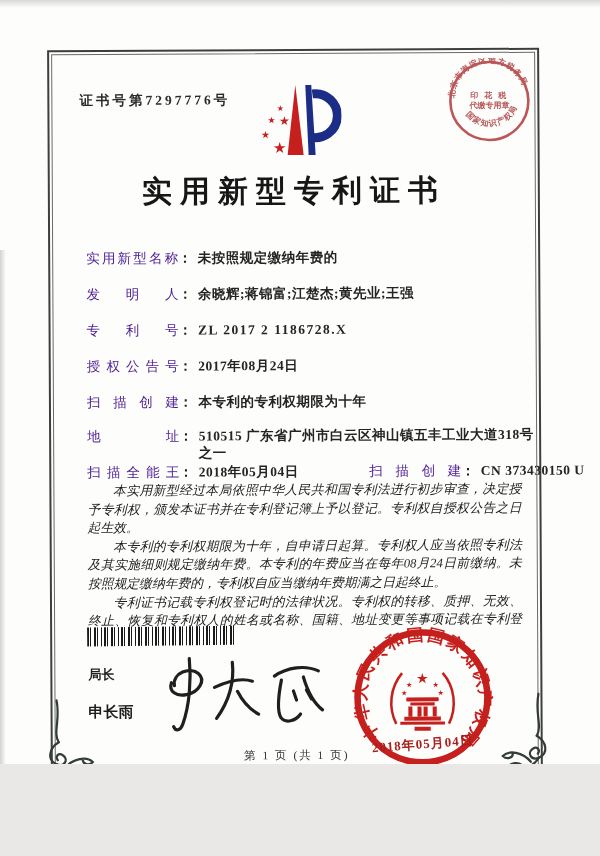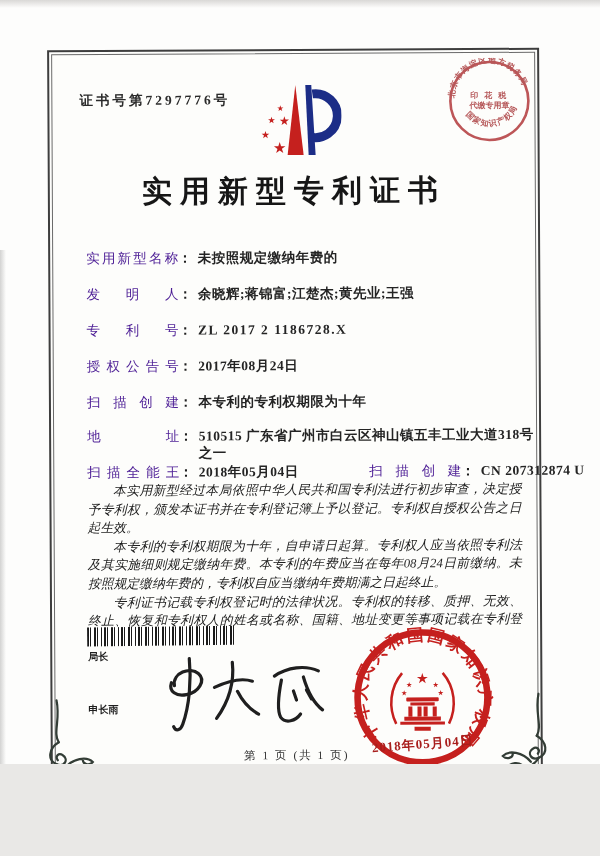--- a/index.html
+++ b/index.html
@@ -34,22 +34,22 @@
   .frow2{position:absolute;white-space:nowrap;}
 
   .body-text{position:absolute;left:36px;top:430px;width:434px;font-size:12.8px;
              line-height:18.6px;text-align:justify;color:#1c1c1c;font-style:italic;}
   .body-text p{margin:0;text-indent:2em;}
 
   .barcode{position:absolute;left:35px;top:575px;width:147px;height:19px;transform:rotate(-.4deg);
     background:repeating-linear-gradient(90deg,#1a1a1a 0 2px,#fff 2px 3px,#1a1a1a 3px 4px,#fff 4px 7px,
       #1a1a1a 7px 9px,#fff 9px 10px,#1a1a1a 10px 11px,#fff 11px 14px,#1a1a1a 14px 15px,#fff 15px 17px);}
 
-  .signer-title{position:absolute;left:36px;top:598px;font-size:10px;font-weight:bold;font-family:Liberation Serif, serif;}
-  .signer-name{position:absolute;left:36px;top:651px;font-size:10px;font-weight:bold;font-family:"Liberation Sans","DejaVu Sans",sans-serif;}
+  .signer-title{position:absolute;left:36px;top:614px;font-size:13px;font-weight:bold;font-family:Liberation Serif, serif;}
+  .signer-name{position:absolute;left:36px;top:651px;font-size:15px;font-weight:bold;font-family:"Liberation Sans","DejaVu Sans",sans-serif;}
   .signature{position:absolute;left:92px;top:596px;width:205px;height:98px;}
 
   .seal{position:absolute;left:299px;top:576px;width:142px;height:142px;}
   .seal-date{position:absolute;left:299px;top:685px;width:142px;text-align:center;
              font-size:13px;font-weight:bold;color:#a81e1c;letter-spacing:1px;transform:rotate(-4deg);}
 
   .page-footer{position:absolute;left:0;top:697px;width:100%;text-align:center;
                font-size:11.5px;letter-spacing:2px;color:#333;}
 
   .orn{position:absolute;width:76px;height:88px;}
@@ -119,21 +119,21 @@
       <div class="frow" style="top:342px">
         <span class="flabel">扫描创建</span><span class="fcolon">：</span><span class="fvalue">本专利的专利权期限为十年</span>
       </div>
       <div class="frow" style="top:376px">
         <span class="flabel">地址</span><span class="fcolon">：</span><span class="fvalue wrap">510515 广东省广州市白云区神山镇五丰工业大道318号之一</span>
       </div>
       <div class="frow" style="top:412px">
         <span class="flabel">扫描全能王</span><span class="fcolon">：</span><span class="fvalue">2018年05月04日</span>
       </div>
       <div class="frow2" style="left:282px;top:412px">
-        <span class="flabel">扫描创建</span><span class="fcolon">：</span><span class="fvalue">CN 207312874 U</span>
+        <span class="flabel">扫描创建</span><span class="fcolon">：</span><span class="fvalue">CN 373430150 U</span>
       </div>
     </div>
 
     <div class="body-text">
       <p>本实用新型经过本局依照中华人民共和国专利法进行初步审查，决定授予专利权，颁发本证书并在专利登记簿上予以登记。专利权自授权公告之日起生效。</p>
       <p>本专利的专利权期限为十年，自申请日起算。专利权人应当依照专利法及其实施细则规定缴纳年费。本专利的年费应当在每年08月24日前缴纳。未按照规定缴纳年费的，专利权自应当缴纳年费期满之日起终止。</p>
       <p>专利证书记载专利权登记时的法律状况。专利权的转移、质押、无效、终止、恢复和专利权人的姓名或名称、国籍、地址变更等事项记载在专利登记簿上。</p>
     </div>
 
     <div class="barcode"></div>

